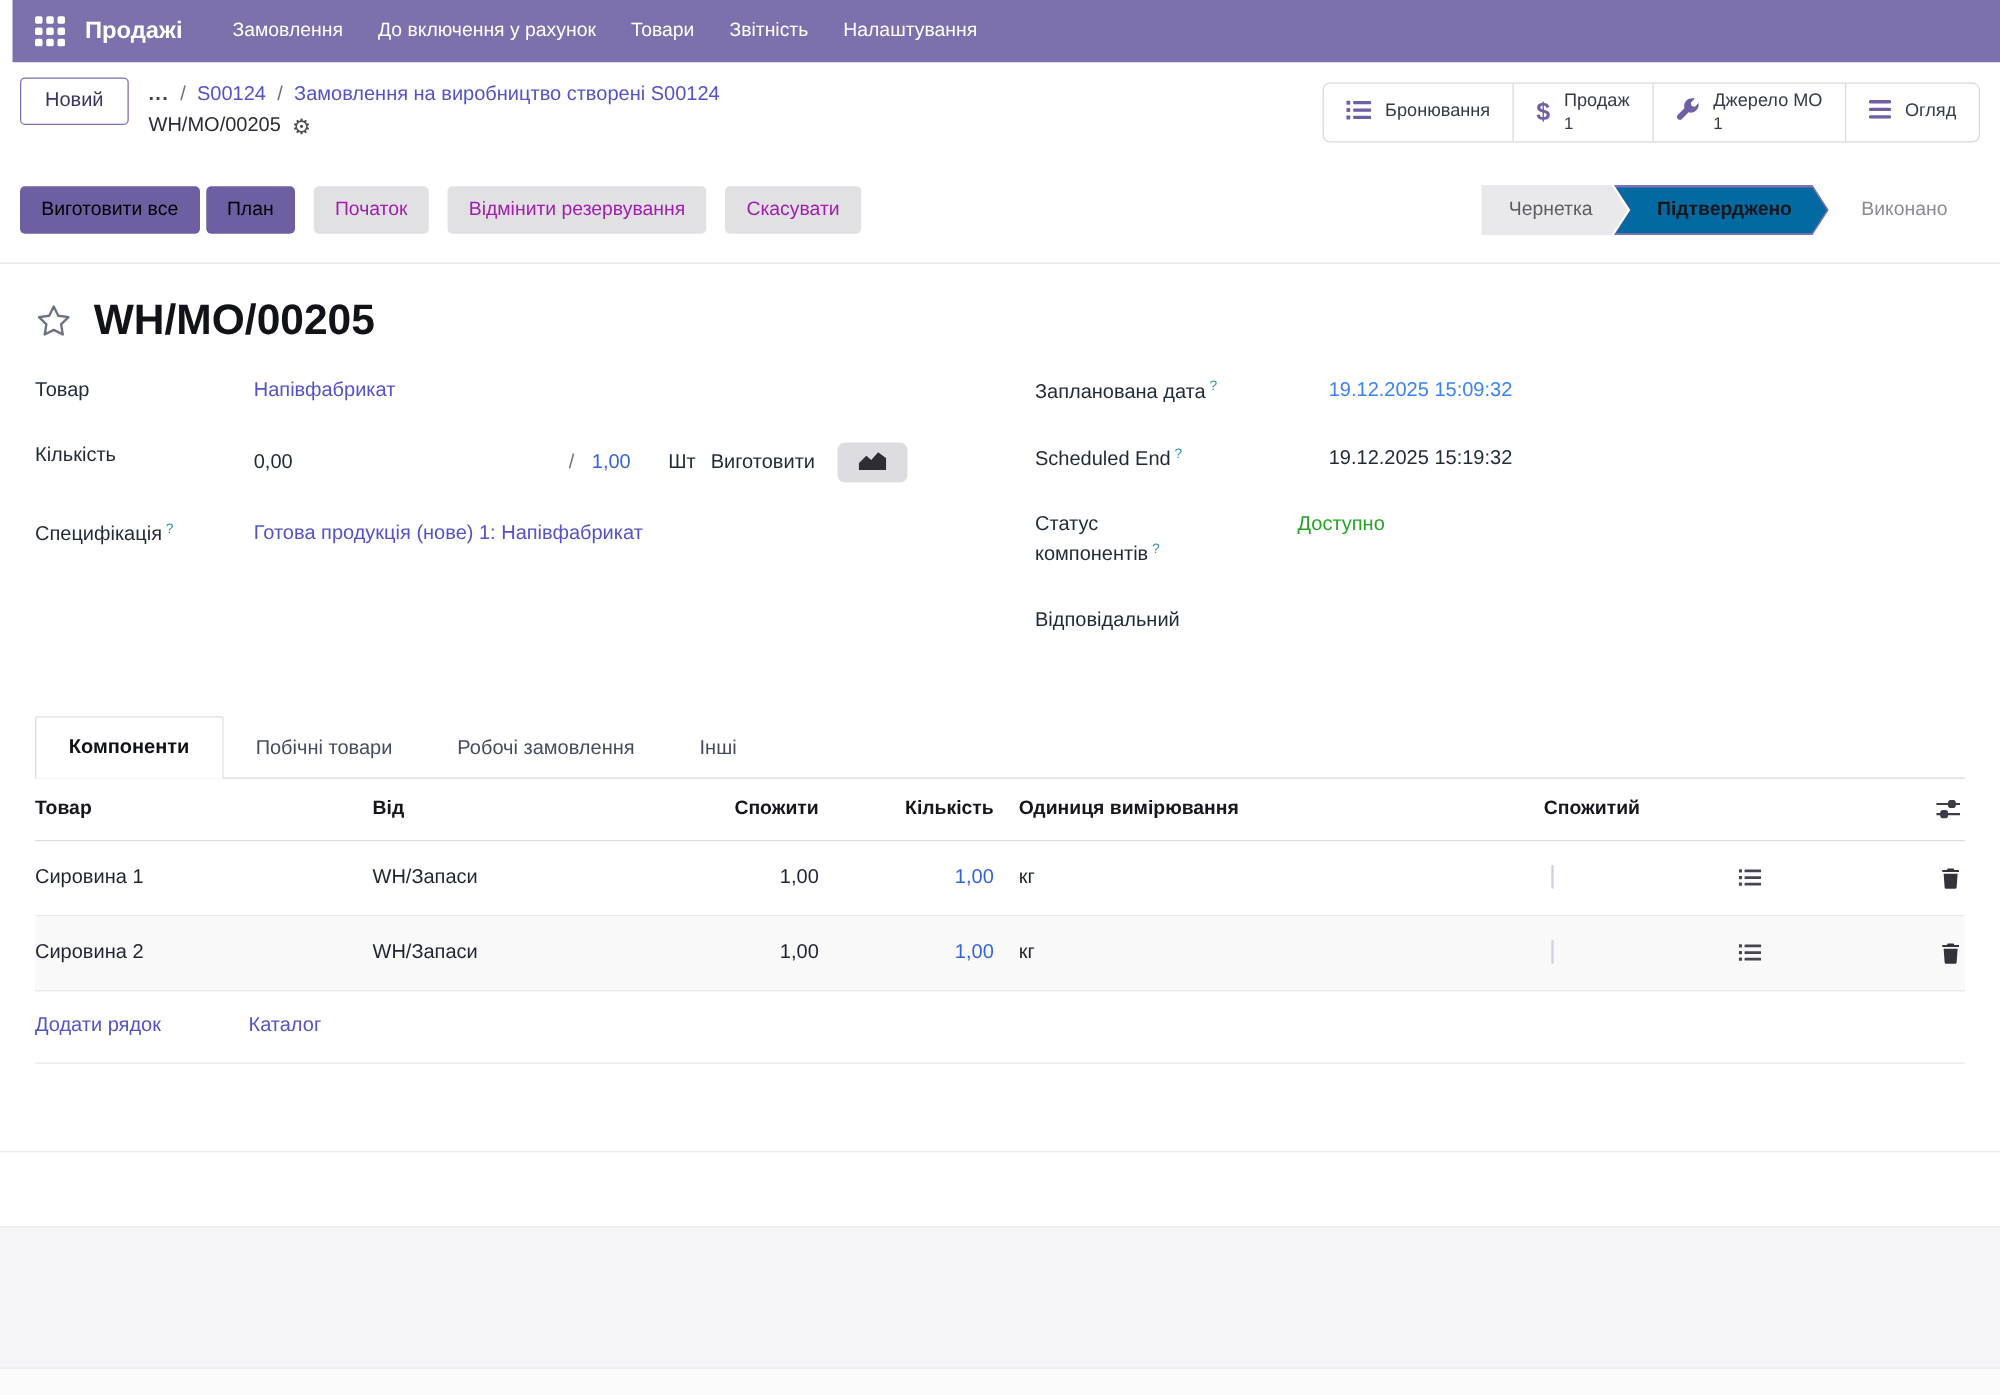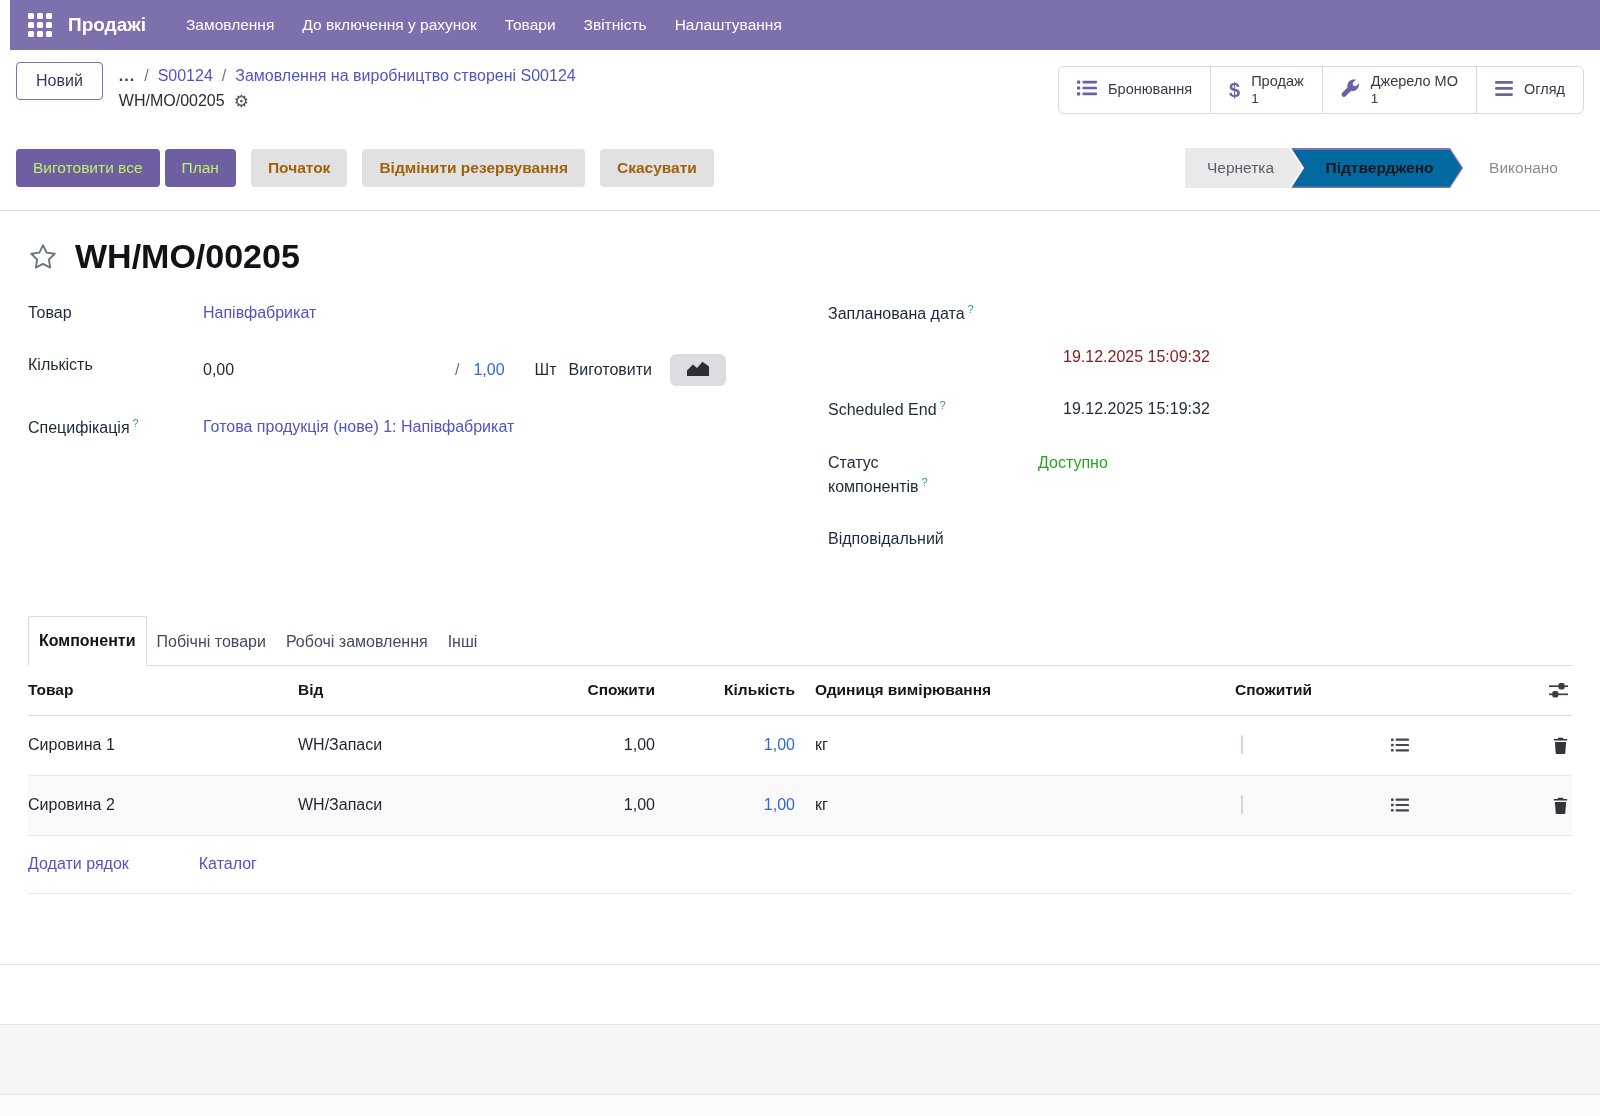--- a/index.html
+++ b/index.html
@@ -32,22 +32,22 @@
   .stat-btn:first-child { border-left:none; }
   .stat-text { display:flex; flex-direction:column; line-height:1.2; }
   .stat-label { font-size:14.5px; color:#343a4a; }
   .stat-value { font-size:13.5px; color:#343a4a; }
   .dollar-glyph { color:#6f5fa5; font-weight:700; font-size:20px; }
   
   .action-bar { background:#fff; padding:20px 16px 22px; display:flex; justify-content:space-between; align-items:center; }
   .action-left { display:flex; align-items:center; gap:15px; }
   .primary-group { display:flex; gap:5px; }
   .btn { font-size:15.5px; padding:10px 17px; border-radius:4px; border:none; cursor:pointer; font-family:inherit; white-space:nowrap; }
-  .btn-primary { background:#6e5fa3; color:#bef264;text-align:center; }
-  .btn-secondary { background:#e1e1e4; color:#a16207;font-weight:bold; }
+  .btn-primary { background:#6e5fa3; color:#000000;text-align:center; }
+  .btn-secondary { background:#e1e1e4; color:#a21caf; }
   
   .statusbar { display:flex; align-items:stretch; height:40px; margin-right:8px; }
   .step { display:flex; align-items:center; font-size:15.5px; cursor:pointer; }
   .step-draft { background:#e9e9ec; color:#5c5c64; padding:0 28px 0 22px;
     clip-path:polygon(0 0,calc(100% - 13px) 0,100% 50%,calc(100% - 13px) 100%,0 100%); margin-right:-11px; }
   .step-active { position:relative; background:#7f72b5; padding:1.5px; z-index:2;
     clip-path:polygon(0 0,calc(100% - 13px) 0,100% 50%,calc(100% - 13px) 100%,0 100%,13px 50%); }
   .step-active .inner { background:#0369a1; width:100%; height:100%; display:flex; align-items:center;
     padding:0 28px 0 33px; font-weight:700; color:#17171d;
     clip-path:polygon(0 0,calc(100% - 12px) 0,100% 50%,calc(100% - 12px) 100%,0 100%,12px 50%); }
@@ -66,25 +66,25 @@
   .fvalue { font-size:16px; color:#1f2937; line-height:1.4; }
   .flink { color:#5452c6; cursor:pointer; }
   .help { color:#2e95a8; font-size:11px; margin-left:3px; }
   .qty-line { display:flex; align-items:center; flex:1; }
   .qty-produced { width:252px; cursor:text; }
   .qty-sep { color:#6b7280; margin-right:14px; }
   .qty-target { color:#3564d8; cursor:text; }
   .qty-uom { margin-left:30px; }
   .qty-produce-label { margin-left:12px; font-weight:500; }
   .chart-btn { margin-left:18px; width:56px; height:32px; background:#dddde1; border:none; border-radius:6px; display:flex; align-items:center; justify-content:center; cursor:pointer; }
-  .val-red { color:#7f1d1d;margin-top:44px; }
+  .val-red { color:#3b82f6; }
   .val-green { color:#23a523; }
   
   .tabs { display:flex; align-items:flex-end; border-bottom:1px solid #d9d9de; margin-top:34px; }
-  .tab { font-size:16px; padding:15px 10px; color:#454b60; cursor:pointer; position:relative; top:1px; white-space:nowrap; }
+  .tab { font-size:16px; padding:15px 26px; color:#454b60; cursor:pointer; position:relative; top:1px; white-space:nowrap; }
   .tab.active { background:#fff; border:1px solid #d9d9de; border-bottom:1px solid #fff; color:#101217; font-weight:600; border-radius:2px 2px 0 0; }
   
   .otable { width:100%; }
   .trow { display:grid; grid-template-columns:270px 262px 95px 140px 430px 130px 90px 1fr 44px; align-items:center; border-bottom:1px solid #e8e8eb; }
   .thead { height:50px; font-weight:700; font-size:15.5px; color:#14161c; border-bottom:1px solid #ddddE1; }
   .tbody-row { height:60px; font-size:16px; color:#1f2430; }
   .tbody-row.alt { background:#f9f9fa; }
   .cell-r { text-align:right; }
   .cell-pad { padding-left:20px; }
   .cell-pad-sm { padding-left:10px; }

